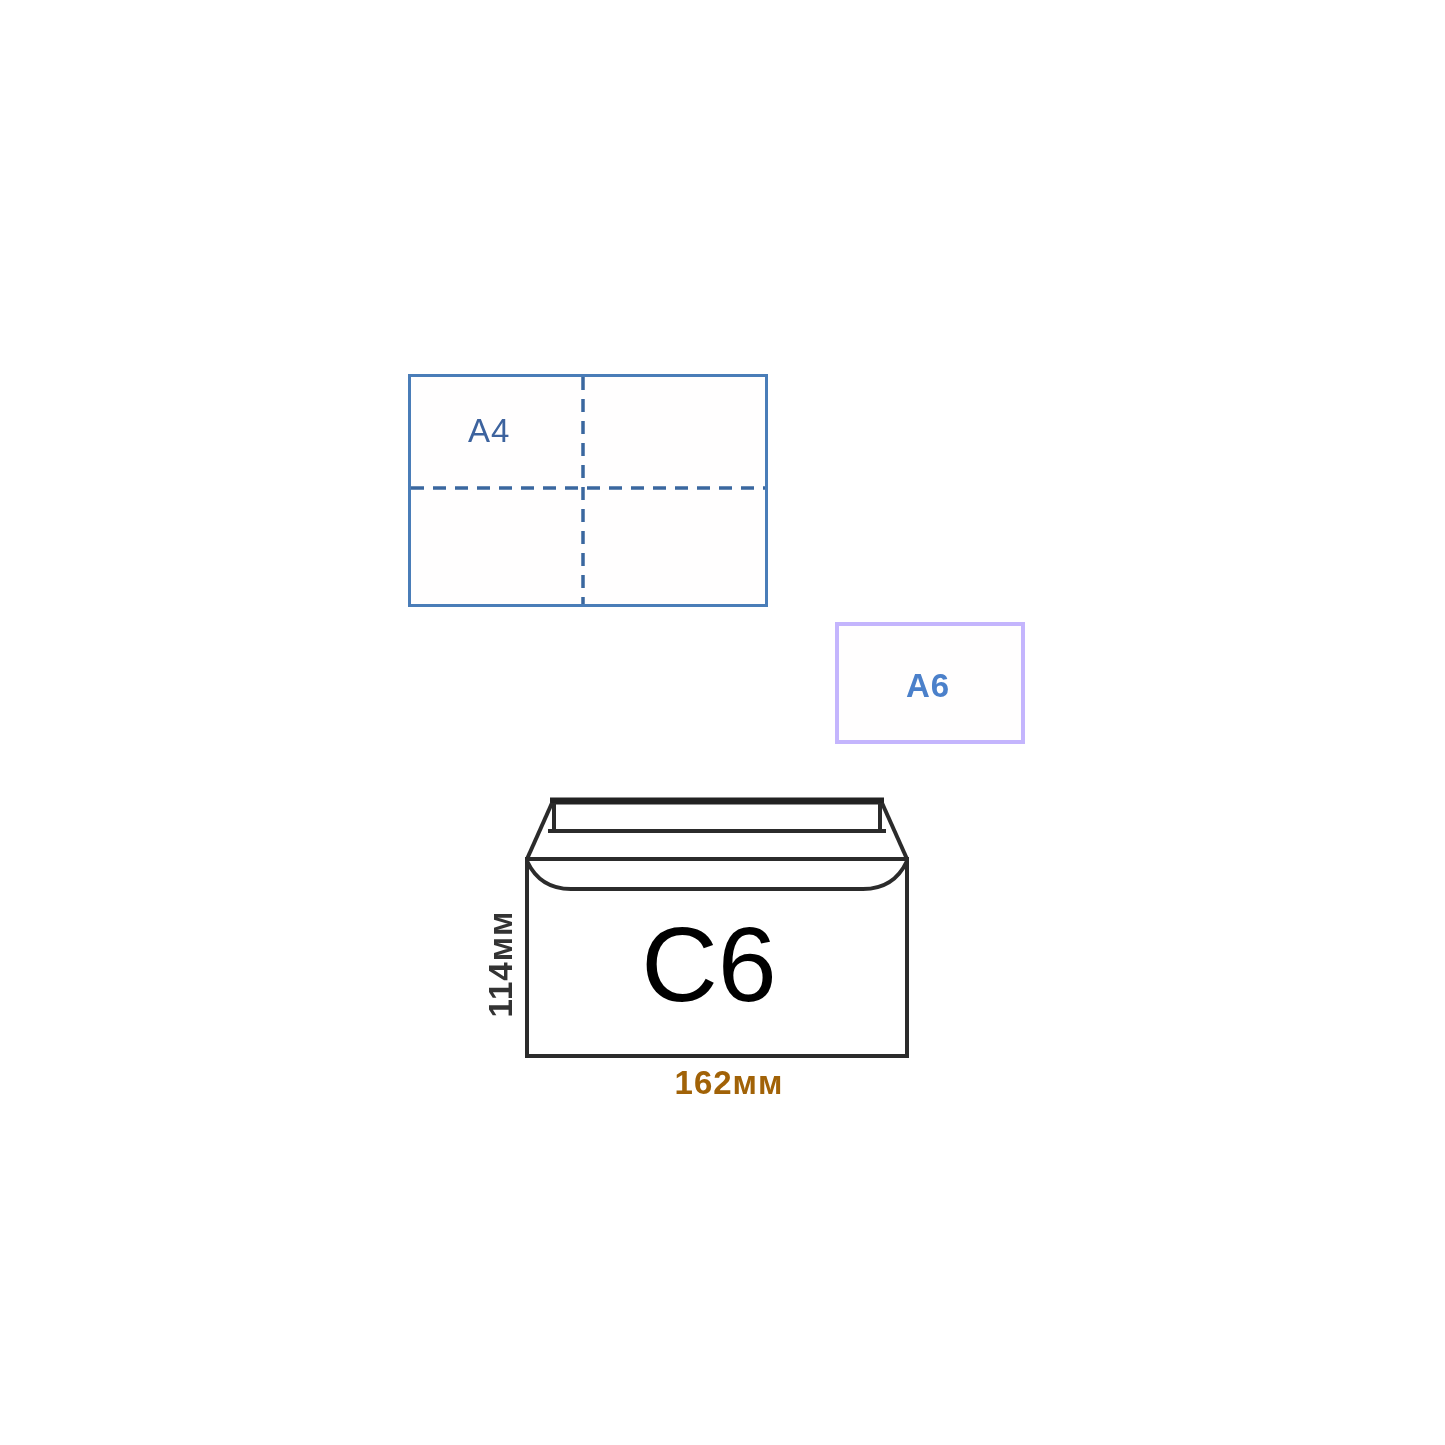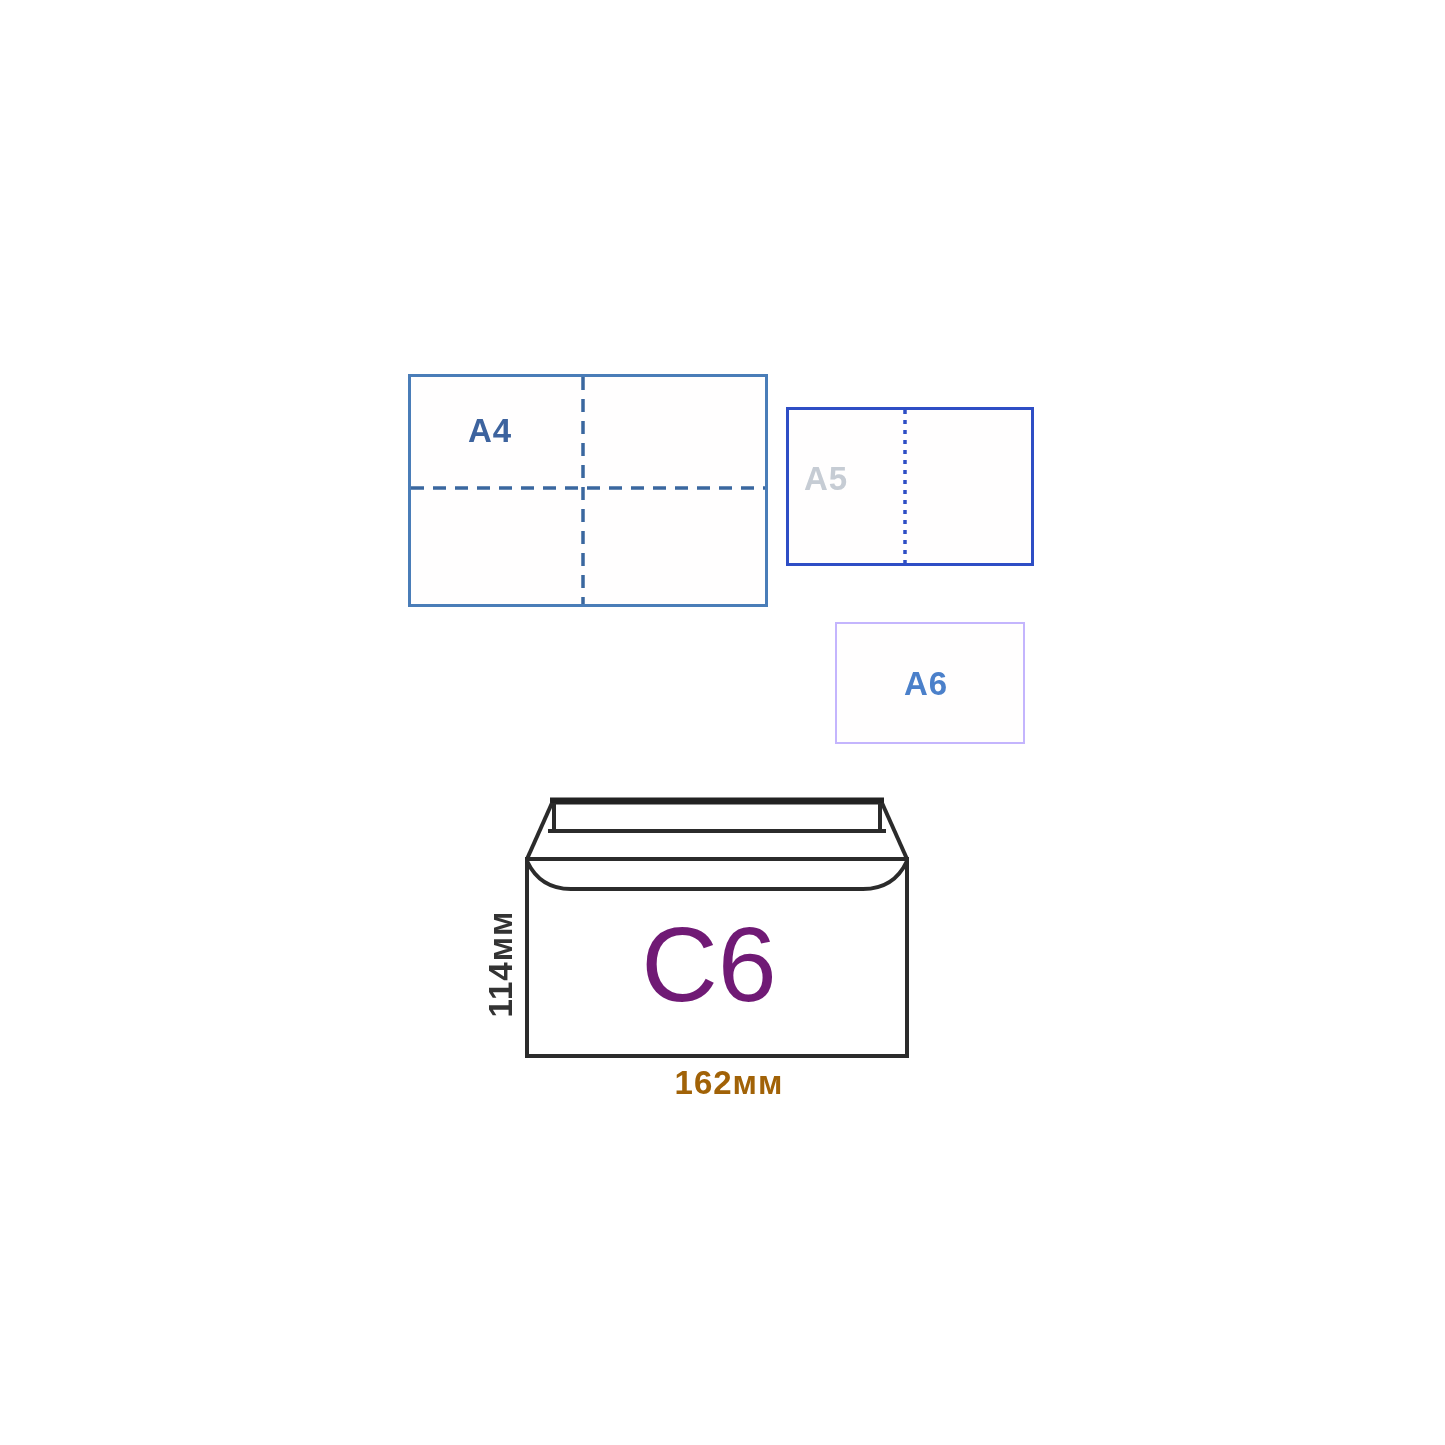--- a/index.html
+++ b/index.html
@@ -19,39 +19,39 @@
   .sheet-label{
     position:absolute;
     font-size:33px;
     line-height:1;
     letter-spacing:1px;
   }
   .a4{
     left:408px;top:374px;width:360px;height:233px;
     border:3px solid #4a7db8;
   }
-  .a4 .sheet-label{left:57px;top:37px;font-weight:700;color:#3d639e;}
+  .a4 .sheet-label{left:57px;top:37px;font-weight:400;color:#3d639e;}
   .a5{
     left:786px;top:407px;width:248px;height:159px;
     border:3px solid #2e4ec5;
   }
   .a5 .sheet-label{left:15px;top:52px;font-weight:600;color:#c6ccd4;}
   .a6{
     left:835px;top:622px;width:190px;height:122px;
-    border:2px solid #c4b5fd;
+    border:4px solid #c4b5fd;
   }
   .a6 .sheet-label{left:67px;top:43px;font-weight:700;color:#4b80ca;}
 
   .envelope-svg{position:absolute;left:480px;top:780px;}
 
   .env-size-label{
     position:absolute;
     left:519px;top:905px;width:380px;height:118px;
     display:flex;align-items:center;justify-content:center;
-    font-size:106px;line-height:1;color:#701a75;
+    font-size:106px;line-height:1;color:#000000;
   }
   .env-height-label{
     position:absolute;
     left:439px;top:947px;width:124px;height:34px;
     text-align:center;line-height:34px;
     font-size:33px;font-weight:700;color:#333333;
     transform:rotate(-90deg);
     letter-spacing:1px;
   }
   .env-width-label{
@@ -68,26 +68,20 @@
 <div class="canvas">
 
   <div class="sheet a4">
     <svg width="354" height="227" viewBox="0 0 354 227">
       <path d="M172 0 V227" fill="none" stroke-width="3.5" stroke-dasharray="13 9" stroke="#3a679f"></path>
       <path d="M0 111 H354" fill="none" stroke-width="3.5" stroke-dasharray="13 9" stroke="#3a679f"></path>
     </svg>
     <span class="sheet-label">A4</span>
   </div>
 
-  <div class="sheet a5">
-    <svg width="242" height="153" viewBox="0 0 242 153">
-      <path d="M116 0 V153" fill="none" stroke-width="3.5" stroke-dasharray="4 6" stroke="#2e4ec5"></path>
-    </svg>
-    <span class="sheet-label">A5</span>
-  </div>
 
   <div class="sheet a6">
     <span class="sheet-label">A6</span>
   </div>
 
   <svg class="envelope-svg" width="450" height="330" viewBox="480 780 450 330">
 
     <polygon points="554,801 880,801 907,859 527,859" fill="#ffffff"></polygon>
 
     <path d="M550 801 H884" fill="none" stroke-width="7" stroke="#222222"></path>

